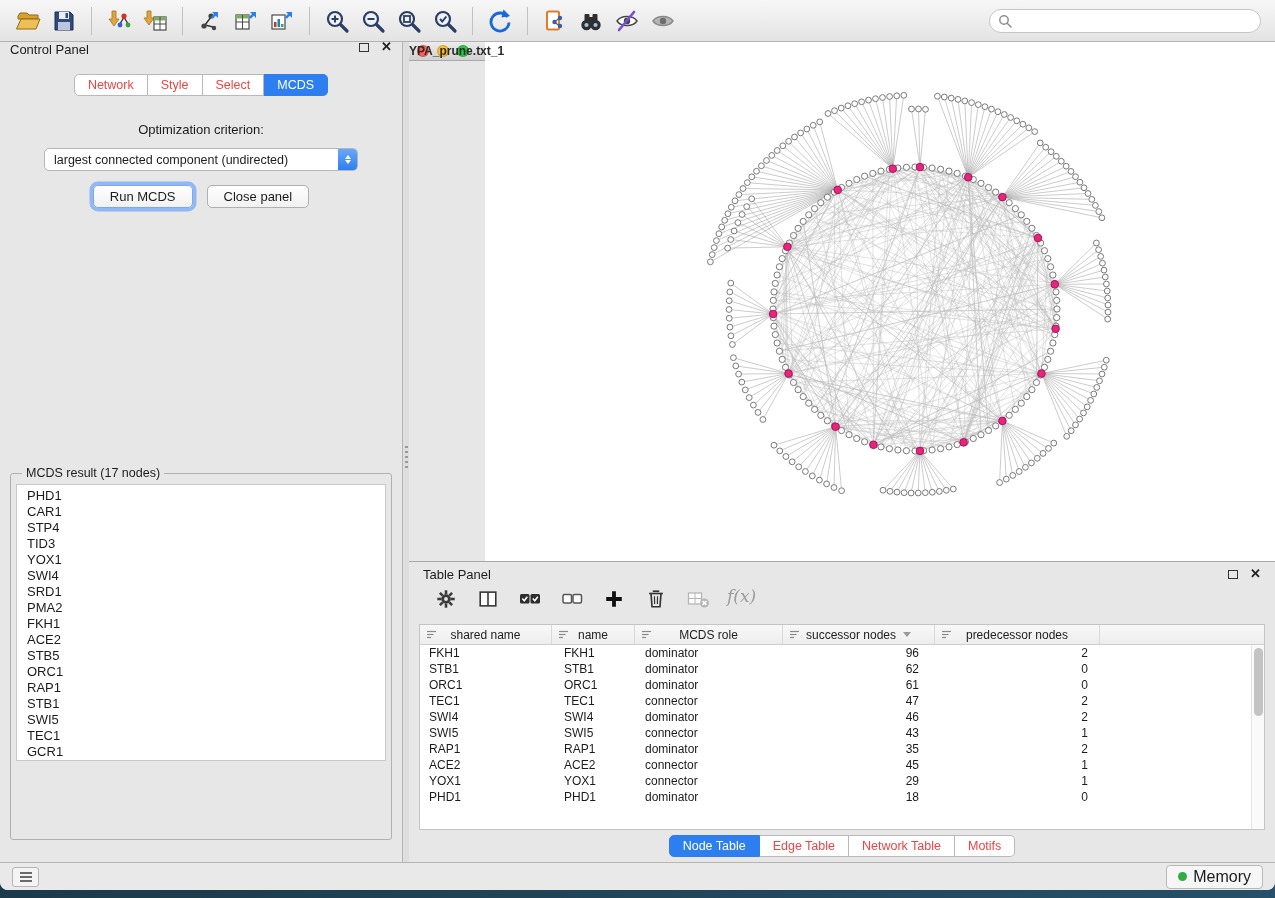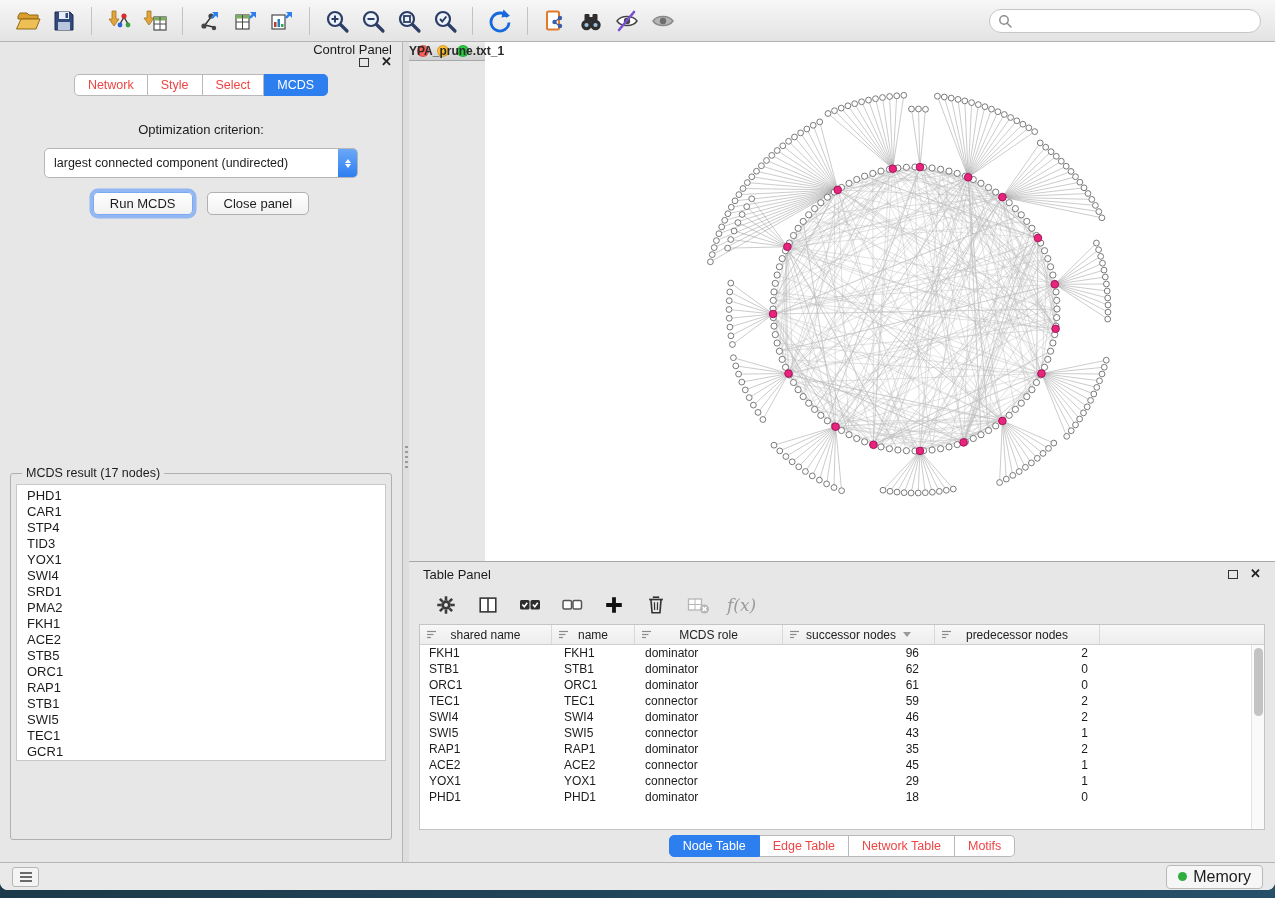--- a/index.html
+++ b/index.html
@@ -23,35 +23,35 @@
                border:1px solid #c6c6c6; border-radius:12px; display:flex; align-items:center; padding:0 8px; }
   .searchbox input { border:none; outline:none; background:transparent; flex:1; font-size:13px; margin-left:5px;
                      font-family:"Liberation Sans", sans-serif; }
 
   
   .main { flex:1 1 auto; display:flex; min-height:0; }
 
   
   .control-panel { width:403px; flex:0 0 403px; background:#e7e7e7; border-right:1px solid #b5b5b5;
                    display:flex; flex-direction:column; }
-  .cp-header { height:26px; display:flex; align-items:flex-end; padding:0 10px; font-size:13px; color:#1c1c1c;flex-direction:column; }
+  .cp-header { height:26px; display:flex; align-items:flex-start; padding:0 10px; font-size:13px; color:#1c1c1c; }
   .panel-hicons { margin-left:auto; display:flex; align-items:center; gap:12px; }
   .sqico { width:10px; height:9px; border:1.6px solid #333; display:inline-block; }
   .xico { font-size:13px; font-weight:bold; color:#222; line-height:10px; }
 
   .cp-tabs { display:flex; justify-content:center; margin:6px 0 4px 0; }
   .seg { background:#fff; border:1px solid #b9b9b9; border-left:none; padding:2px 13px; font-size:12.5px;
          color:#ef4444; line-height:16px; white-space:nowrap; }
   .seg.first { border-left:1px solid #b9b9b9; border-radius:5px 0 0 5px; }
   .seg.last { border-radius:0 5px 5px 0; }
   .seg.selected { background:#2d7ff0; border-color:#2d7ff0; color:#fff; }
 
   .cp-body { text-align:center; }
   .opt-label { margin-top:22px; font-size:13px; }
-  .dropdown { width:314px; height:30px; margin:11px auto 0 auto; background:#fff; border:1px solid #b6b6b6;
+  .dropdown { width:314px; height:23px; margin:11px auto 0 auto; background:#fff; border:1px solid #b6b6b6;
               border-radius:5px; display:flex; align-items:center; position:relative; overflow:hidden; }
   .dd-text { flex:1; text-align:left; padding-left:9px; font-size:12.5px; white-space:nowrap; }
   .dd-arrows { width:19px; height:100%; background:linear-gradient(#6aa8f8,#2d7ff0); display:flex;
                flex-direction:column; align-items:center; justify-content:center; gap:1px; }
   .dd-arrows i { display:block; width:0; height:0; border-left:3.5px solid transparent; border-right:3.5px solid transparent; }
   .dd-arrows .up { border-bottom:4px solid #fff; }
   .dd-arrows .down { border-top:4px solid #fff; }
   .cp-buttons { margin-top:14px; display:flex; justify-content:center; gap:14px; }
   .btn { font-family:"Liberation Sans", sans-serif; font-size:13px; padding:3px 16px; background:linear-gradient(#ffffff,#f1f1f1);
          border:1px solid #b0b0b0; border-radius:5px; color:#1c1c1c; }
@@ -76,21 +76,21 @@
   .net-titlebar { height:19px; flex:0 0 19px; background:linear-gradient(#ececec,#d0d0d0); border-bottom:1px solid #a8a8a8;
                   display:flex; align-items:center; position:relative; padding:0 8px; }
   .traffic { width:12px; height:12px; border-radius:50%; margin-right:8px; display:inline-block; border:0.5px solid rgba(0,0,0,0.15); }
   .net-title { position:absolute; left:0; right:0; text-align:center; font-size:12px; font-weight:bold; color:#2a2a2a; pointer-events:none; }
   .net-canvas { flex:1; background:#fff; }
   .net-canvas svg { display:block; }
 
   
   .table-panel { flex:1 1 auto; background:#e7e7e7; display:flex; flex-direction:column; min-height:0; }
   .tp-header { height:24px; flex:0 0 24px; display:flex; align-items:center; padding:0 14px; font-size:13px; }
-  .tp-toolbar { height:38px; flex:0 0 38px; display:flex; align-items:center; padding-left:24px; gap:16px; }
+  .tp-toolbar { height:38px; flex:0 0 38px; display:flex; padding-left:24px; gap:16px; }
   .ticon { width:26px; height:26px; display:flex; align-items:center; justify-content:center; }
   .fx-label { font-family:"DejaVu Serif", serif; font-style:italic; font-size:17px; color:#9a9a9a; }
 
   .tp-table { margin:0 10px; background:#fff; border:1px solid #c4c4c4; flex:1 1 auto; position:relative; overflow:hidden; }
   .thead { display:grid; grid-template-columns:132px 83px 148px 152px 165px 1fr; height:20px;
            background:linear-gradient(#f8f8f8,#ededed); border-bottom:1px solid #cfcfcf; }
   .hcell { position:relative; display:flex; align-items:center; justify-content:center; font-size:12px; color:#222;
            border-right:1px solid #d9d9d9; overflow:hidden; }
   .hcell.filler { border-right:none; }
   .sort-ic { position:absolute; left:6px; top:4px; }
@@ -1304,21 +1304,21 @@
                 <div class="tcell c1">ORC1</div>
                 <div class="tcell c2">dominator</div>
                 <div class="tcell c3">61</div>
                 <div class="tcell c4">0</div>
                 <div class="tcell c5"></div>
               </div>
               <div class="trow">
                 <div class="tcell c0">TEC1</div>
                 <div class="tcell c1">TEC1</div>
                 <div class="tcell c2">connector</div>
-                <div class="tcell c3">59</div>
+                <div class="tcell c3">47</div>
                 <div class="tcell c4">2</div>
                 <div class="tcell c5"></div>
               </div>
               <div class="trow">
                 <div class="tcell c0">SWI4</div>
                 <div class="tcell c1">SWI4</div>
                 <div class="tcell c2">dominator</div>
                 <div class="tcell c3">46</div>
                 <div class="tcell c4">2</div>
                 <div class="tcell c5"></div>

